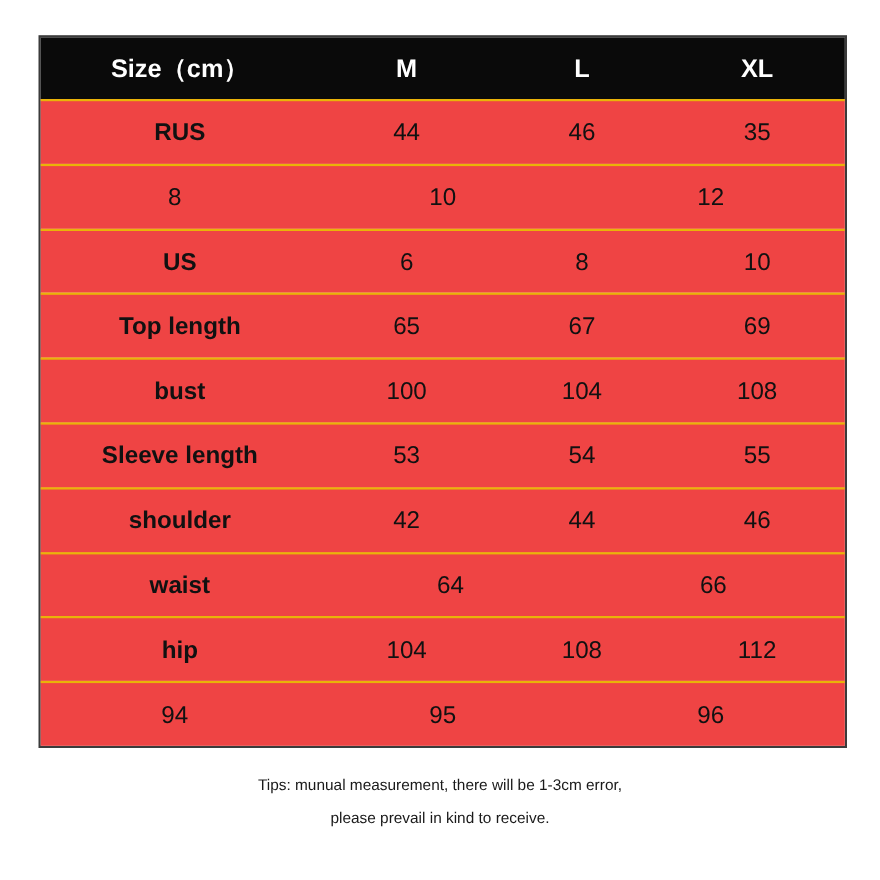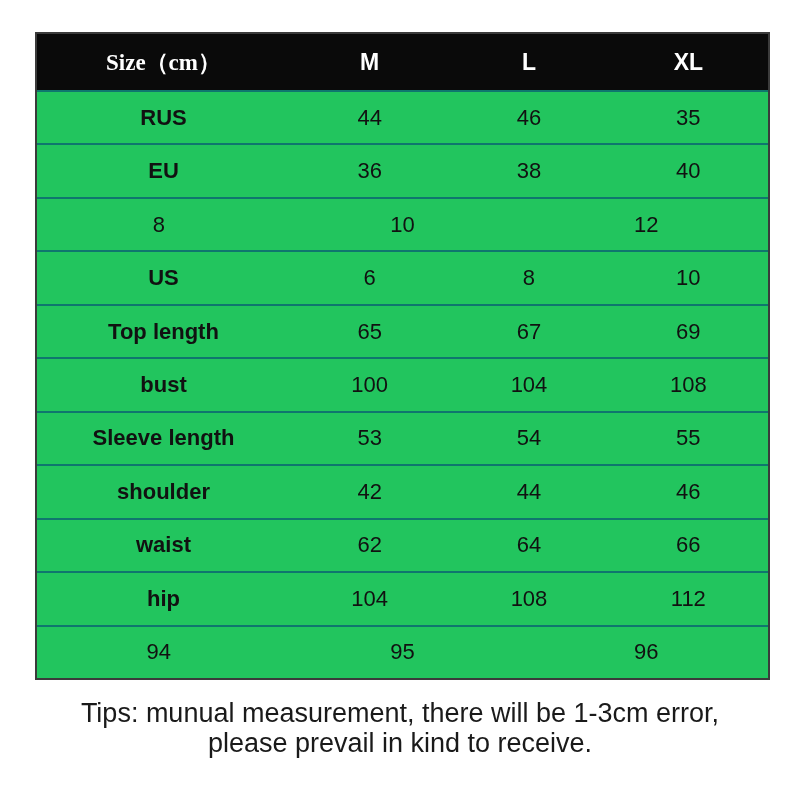--- a/index.html
+++ b/index.html
@@ -39,45 +39,45 @@
     font-size: 23px;
   }
   .tbody {
     flex: 1 1 auto;
     display: flex;
     flex-direction: column;
   }
   .tr {
     flex: 1 1 0;
     display: flex;
-    border-top: 2px solid #0f766e;
-    background: #22c55e;
+    border-top: 2px solid #eab308;
+    background: #ef4444;
     font-size: 22px;
   }
   .td {
     display: flex;
     align-items: center;
     justify-content: center;
     overflow: hidden;
   }
   .td.label-col {
     flex: 0 0 253px;
     font-weight: bold;
   }
   .td.value-col {
     flex: 1 1 0;
   }
-  .thead .td.label-col { font-weight: bold; font-family: Liberation Serif, serif; }
+  .thead .td.label-col { font-weight: bold; }
   .tips {
     position: absolute;
     left: 0;
     top: 698px;
     width: 800px;
     text-align: center;
-    font-size: 27px;
+    font-size: 14px;
     line-height: 30px;
     color: #1a1a1a;
   }
 </style>
 </head>
 <body>
 
 <div class="page">
 
   <div class="size-table">
@@ -90,26 +90,20 @@
     </div>
 
     <div class="tbody" id="table-body">
       <div class="tr">
         <div class="td label-col">RUS</div>
         <div class="td value-col">44</div>
         <div class="td value-col">46</div>
         <div class="td value-col">35</div>
       </div>
 
-      <div class="tr">
-        <div class="td label-col">EU</div>
-        <div class="td value-col">36</div>
-        <div class="td value-col">38</div>
-        <div class="td value-col">40</div>
-      </div>
 
       <div class="tr">
         <div class="td value-col">8</div>
         <div class="td value-col">10</div>
         <div class="td value-col">12</div>
       </div>
 
       <div class="tr">
         <div class="td label-col">US</div>
         <div class="td value-col">6</div>
@@ -140,21 +134,20 @@
 
       <div class="tr">
         <div class="td label-col">shoulder</div>
         <div class="td value-col">42</div>
         <div class="td value-col">44</div>
         <div class="td value-col">46</div>
       </div>
 
       <div class="tr">
         <div class="td label-col">waist</div>
-        <div class="td value-col">62</div>
         <div class="td value-col">64</div>
         <div class="td value-col">66</div>
       </div>
 
       <div class="tr">
         <div class="td label-col">hip</div>
         <div class="td value-col">104</div>
         <div class="td value-col">108</div>
         <div class="td value-col">112</div>
       </div>

